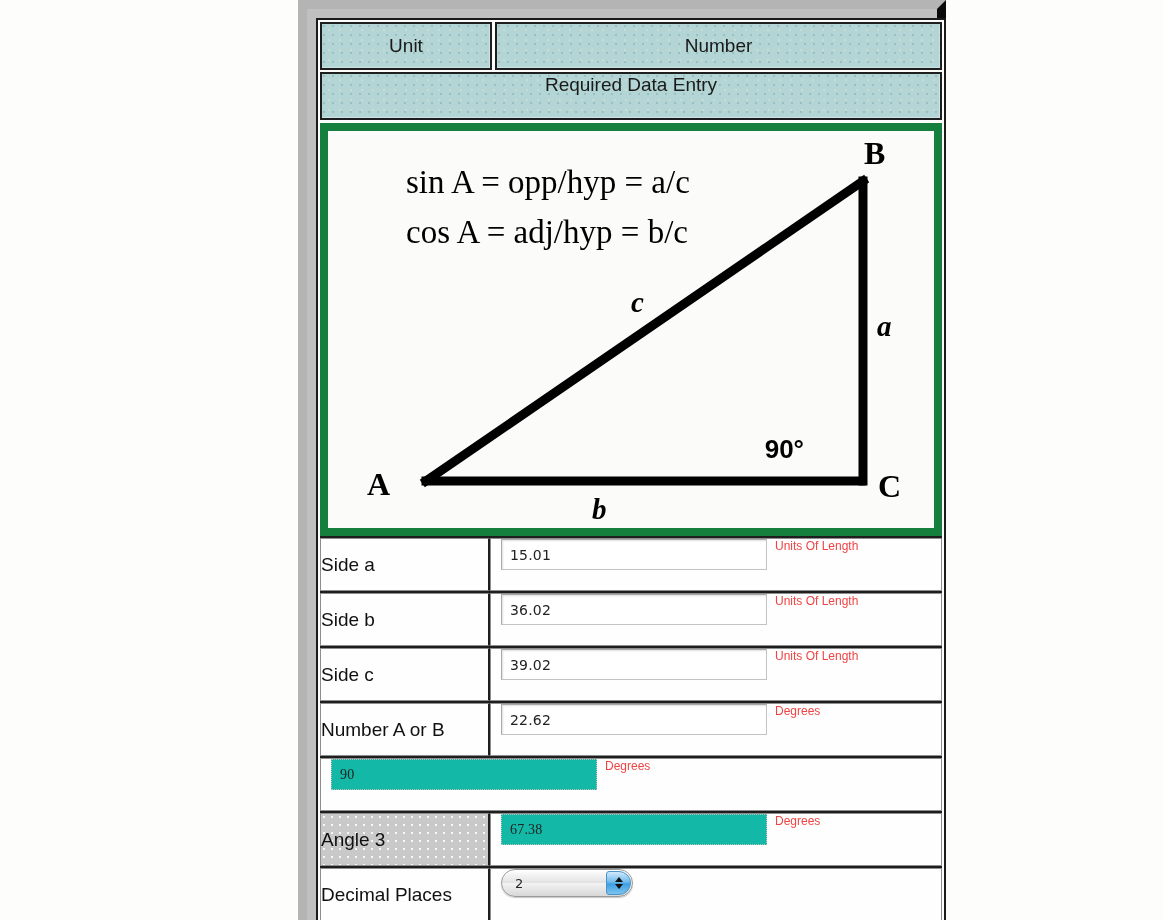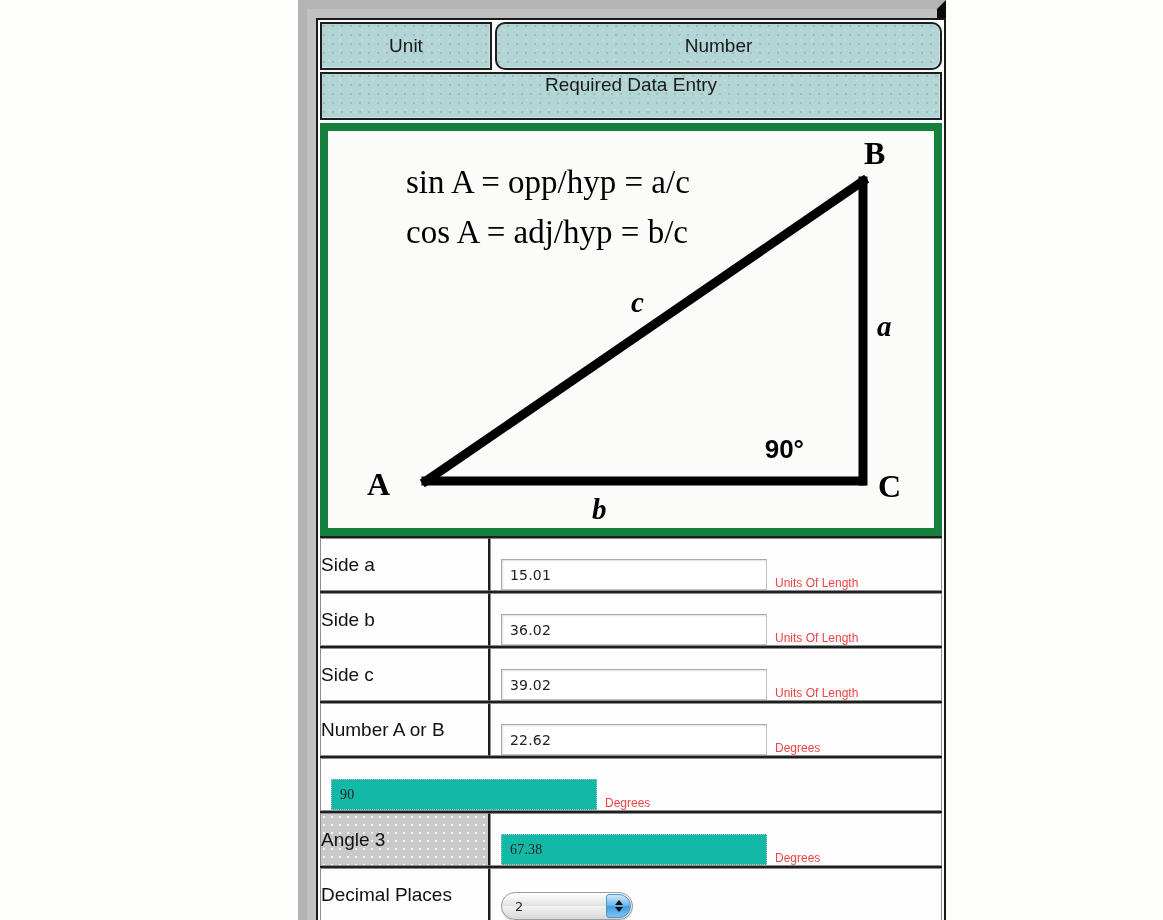--- a/index.html
+++ b/index.html
@@ -63,21 +63,21 @@
     border: 2px solid #1e1e1e;
     box-shadow: inset -1px -1px 0 rgba(255,255,255,.35);
     display: flex;
     align-items: center;
     justify-content: center;
     font-size: 19px;
     color: #1a1a1a;
     box-sizing: border-box;
   }
   .hdr-unit   { width: 172px; margin: 2px 0 2px 2px; }
-  .hdr-number { flex: 1; margin: 2px 2px 2px 3px; border-radius: 10px; }
+  .hdr-number { flex: 1; margin: 2px 2px 2px 3px; }
   .hdr-req {
     height: 48px;
     margin: 0 2px 0 2px;
     background-color: #b3d5d5;
     background-image:
       radial-gradient(circle at 2px 2px, rgba(120,160,160,.42) 0.9px, transparent 1.1px),
       radial-gradient(circle at 7px 6px, rgba(215,230,200,.55) 0.9px, transparent 1.1px);
     background-size: 9px 9px, 11px 10px;
     border: 2px solid #1e1e1e;
     box-shadow: inset -1px -1px 0 rgba(255,255,255,.35);
@@ -125,21 +125,21 @@
   .lbl.readonly {
     background-color: #c9c9c9;
     background-image: radial-gradient(circle at 3px 3px, rgba(255,255,255,.85) 0.8px, transparent 1px);
     background-size: 8px 8px;
   }
   .val {
     flex: 1;
     box-sizing: border-box;
     border: 1px solid #8d8d8d;
     display: flex;
-    align-items: flex-end;
+    align-items: flex-start;
     padding-left: 10px;
     background: #fefefe;
     gap: 8px;
   }
   .tbox {
     width: 266px;
     height: 31px;
     box-sizing: border-box;
     background: #ffffff;
     border: 1px solid #c3c3c3;

